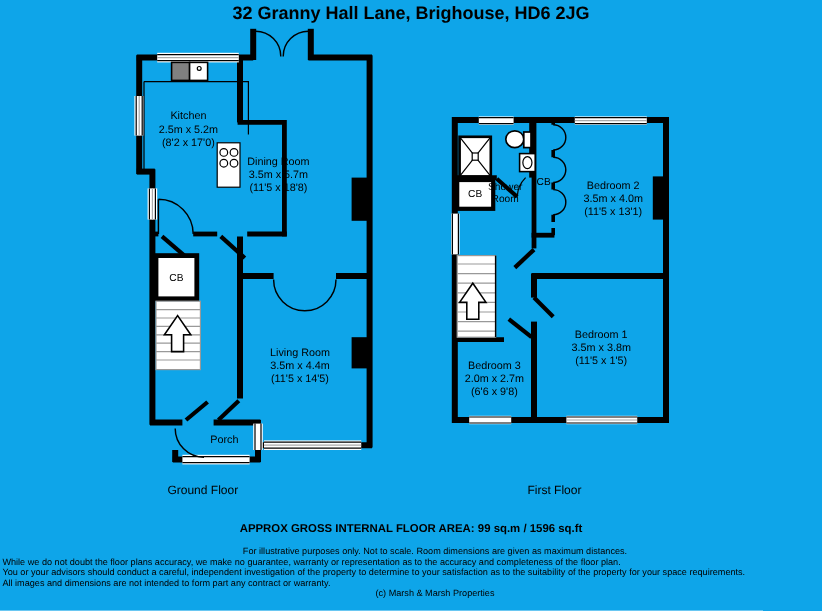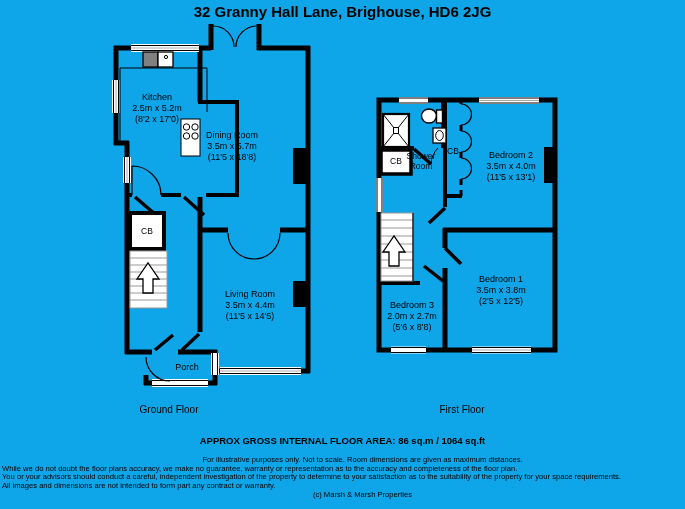--- a/index.html
+++ b/index.html
@@ -267,33 +267,33 @@
 
   <div class="room-label" style="left:511px;top:166px;">
     <div>Bedroom 2</div>
     <div>3.5m x 4.0m</div>
     <div>(11'5 x 13'1)</div>
   </div>
 
   <div class="room-label" style="left:501px;top:290px;">
     <div>Bedroom 1</div>
     <div>3.5m x 3.8m</div>
-    <div>(2'5 x 12'5)</div>
+    <div>(11'5 x 1'5)</div>
   </div>
 
   <div class="room-label" style="left:412px;top:316px;">
     <div>Bedroom 3</div>
     <div>2.0m x 2.7m</div>
-    <div>(5'6 x 8'8)</div>
+    <div>(6'6 x 9'8)</div>
   </div>
 
   <div class="floor-label" style="left:169px;">Ground Floor</div>
   <div class="floor-label" style="left:462px;">First Floor</div>
 
-  <div class="area-note">APPROX GROSS INTERNAL FLOOR AREA:  86 sq.m  / 1064 sq.ft</div>
+  <div class="area-note">APPROX GROSS INTERNAL FLOOR AREA:  99 sq.m  / 1596 sq.ft</div>
 
   <div class="disclaimers">
     <div class="disclaimer-line">For illustrative purposes only.  Not to scale.  Room dimensions are given as maximum distances.</div>
     <div class="disclaimer-line">While we do not doubt the floor plans accuracy, we make no guarantee, warranty or representation as to the accuracy and completeness of the floor plan.</div>
     <div class="disclaimer-line">You or your advisors should conduct a careful, independent investigation of the property to determine to your satisfaction as to the suitability of the property for your space requirements.</div>
     <div class="disclaimer-line">All images and dimensions are not intended to form part any contract or warranty.</div>
     <div class="disclaimer-line">(c) Marsh &amp; Marsh Properties</div>
   </div>
 
 </div>

